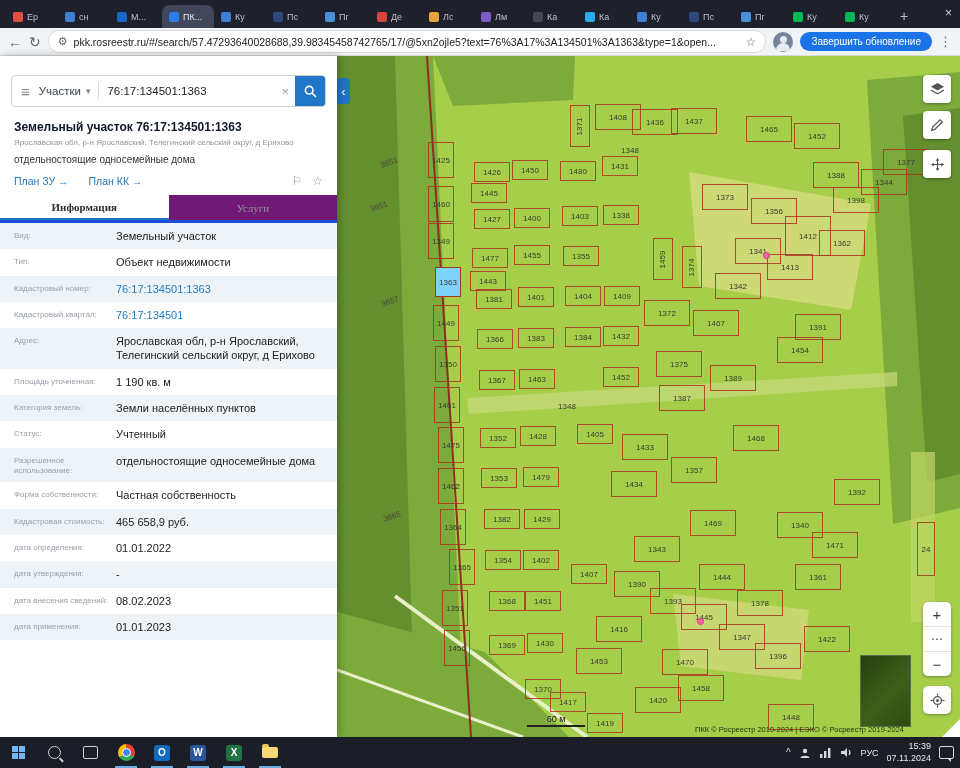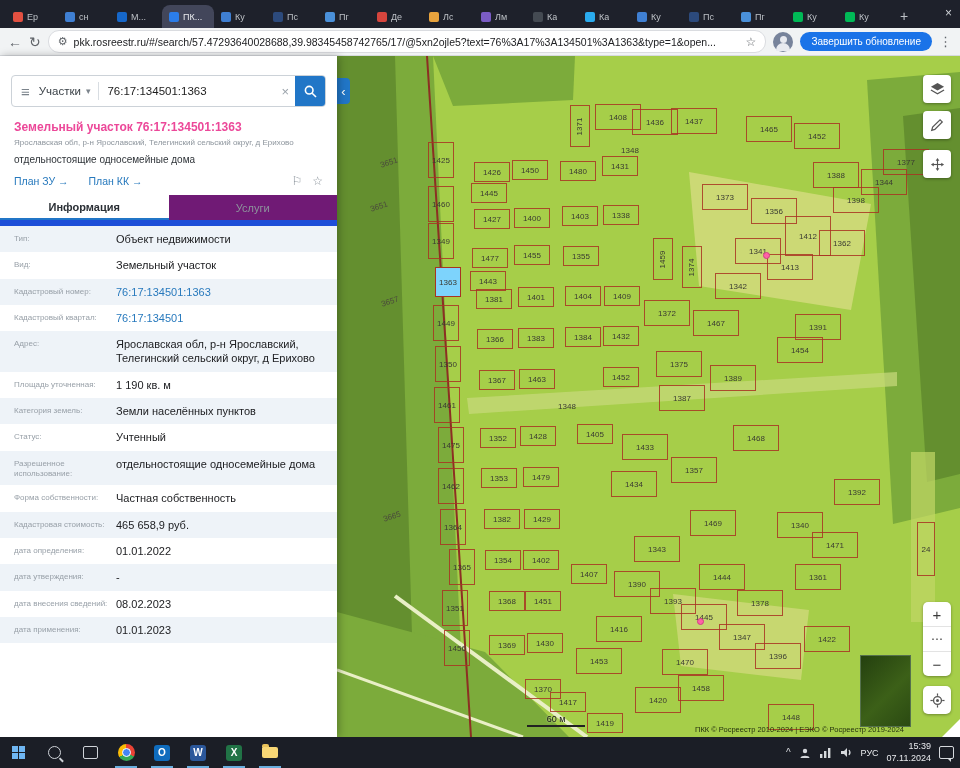--- a/index.html
+++ b/index.html
@@ -26,27 +26,27 @@
   
   .sidebar{position:absolute;top:56px;left:0;width:337px;bottom:31px;background:#fff;z-index:6;box-shadow:2px 0 8px rgba(0,0,0,.28);}
   .search-row{margin:19px 11px 0 11px;height:30px;display:flex;align-items:center;border:1px solid #ccd2d8;border-radius:4px;background:#fff;overflow:hidden;}
   .burger{padding:0 9px;color:#7c848c;font-size:15px;}
   .cat{display:flex;align-items:center;gap:5px;font-size:11.5px;color:#3b4248;padding-right:8px;}
   .caret{font-size:9px;color:#7c848c;}
   .search-divider{width:1px;height:18px;background:#d8dde2;}
   .search-input{flex:1;border:none;outline:none;font-size:11.5px;color:#1c1c1c;padding:0 8px;min-width:0;font-family:"Liberation Sans",sans-serif;}
   .clear-ico{color:#9aa2aa;font-size:13px;padding:0 6px;}
   .search-btn{width:30px;height:30px;background:#2176c7;display:flex;align-items:center;justify-content:center;flex:none;}
-  .obj-title{margin:13px 14px 0;font-size:12px;font-weight:bold;color:#ec4899;}
+  .obj-title{margin:13px 14px 0;font-size:12px;font-weight:bold;color:#0f172a;}
   .obj-sub{margin:4px 14px 0;font-size:8px;color:#8d959d;white-space:nowrap;overflow:hidden;}
   .obj-usage{margin:7px 14px 0;font-size:10px;color:#2f3439;}
   .links-row{margin:9px 14px 7px;display:flex;gap:20px;align-items:center;}
   .plan-link{font-size:10.5px;color:#2779bd;}
   .links-icons{margin-left:auto;display:flex;gap:10px;color:#8d959d;font-size:12px;}
-  .sb-tabs{display:flex;border-bottom:6px solid #1d4ed8;margin-top:4px;}
+  .sb-tabs{display:flex;border-bottom:3px solid #1d4ed8;margin-top:4px;font-family:Liberation Serif, serif;}
   .sb-tab{flex:1;height:25px;display:flex;align-items:center;justify-content:center;font-size:11px;color:#8d959d;background:#701a75;}
   .sb-tab.active{background:#fff;color:#2a2f35;font-weight:bold;border-bottom:2px solid #2176c7;box-sizing:border-box;}
   .irow{display:flex;padding:6px 0 6px 14px;align-items:flex-start;}
   .irow:nth-child(odd){background:#eef3f8;}
   .ilabel{width:102px;flex:none;font-size:8px;color:#98a0a8;padding-top:2px;line-height:1.3;padding-right:6px;box-sizing:border-box;}
   .ivalue{font-size:11px;color:#202124;line-height:1.3;padding-right:10px;}
   .ivalue.link{color:#2779bd;}
   
   .map{position:absolute;left:337px;top:56px;right:0;bottom:31px;overflow:hidden;background:#a6ce49;}
   .map-bg{position:absolute;left:0;top:0;}
@@ -216,26 +216,26 @@
     </span>
   </div>
 
   <div class="sb-tabs" id="sb-tabs">
       <div class="sb-tab active">Информация</div>
       <div class="sb-tab">Услуги</div>
     </div>
 
   <div id="info-table">
       <div class="irow">
+        <span class="ilabel">Вид:</span>
+        <span class="ivalue">Земельный участок</span>
+      </div>
+      <div class="irow">
         <span class="ilabel">Тип:</span>
         <span class="ivalue">Объект недвижимости</span>
-      </div>
-      <div class="irow">
-        <span class="ilabel">Вид:</span>
-        <span class="ivalue">Земельный участок</span>
       </div>
       <div class="irow">
         <span class="ilabel">Кадастровый номер:</span>
         <span class="ivalue link">76:17:134501:1363</span>
       </div>
       <div class="irow">
         <span class="ilabel">Кадастровый квартал:</span>
         <span class="ivalue link">76:17:134501</span>
       </div>
       <div class="irow">

